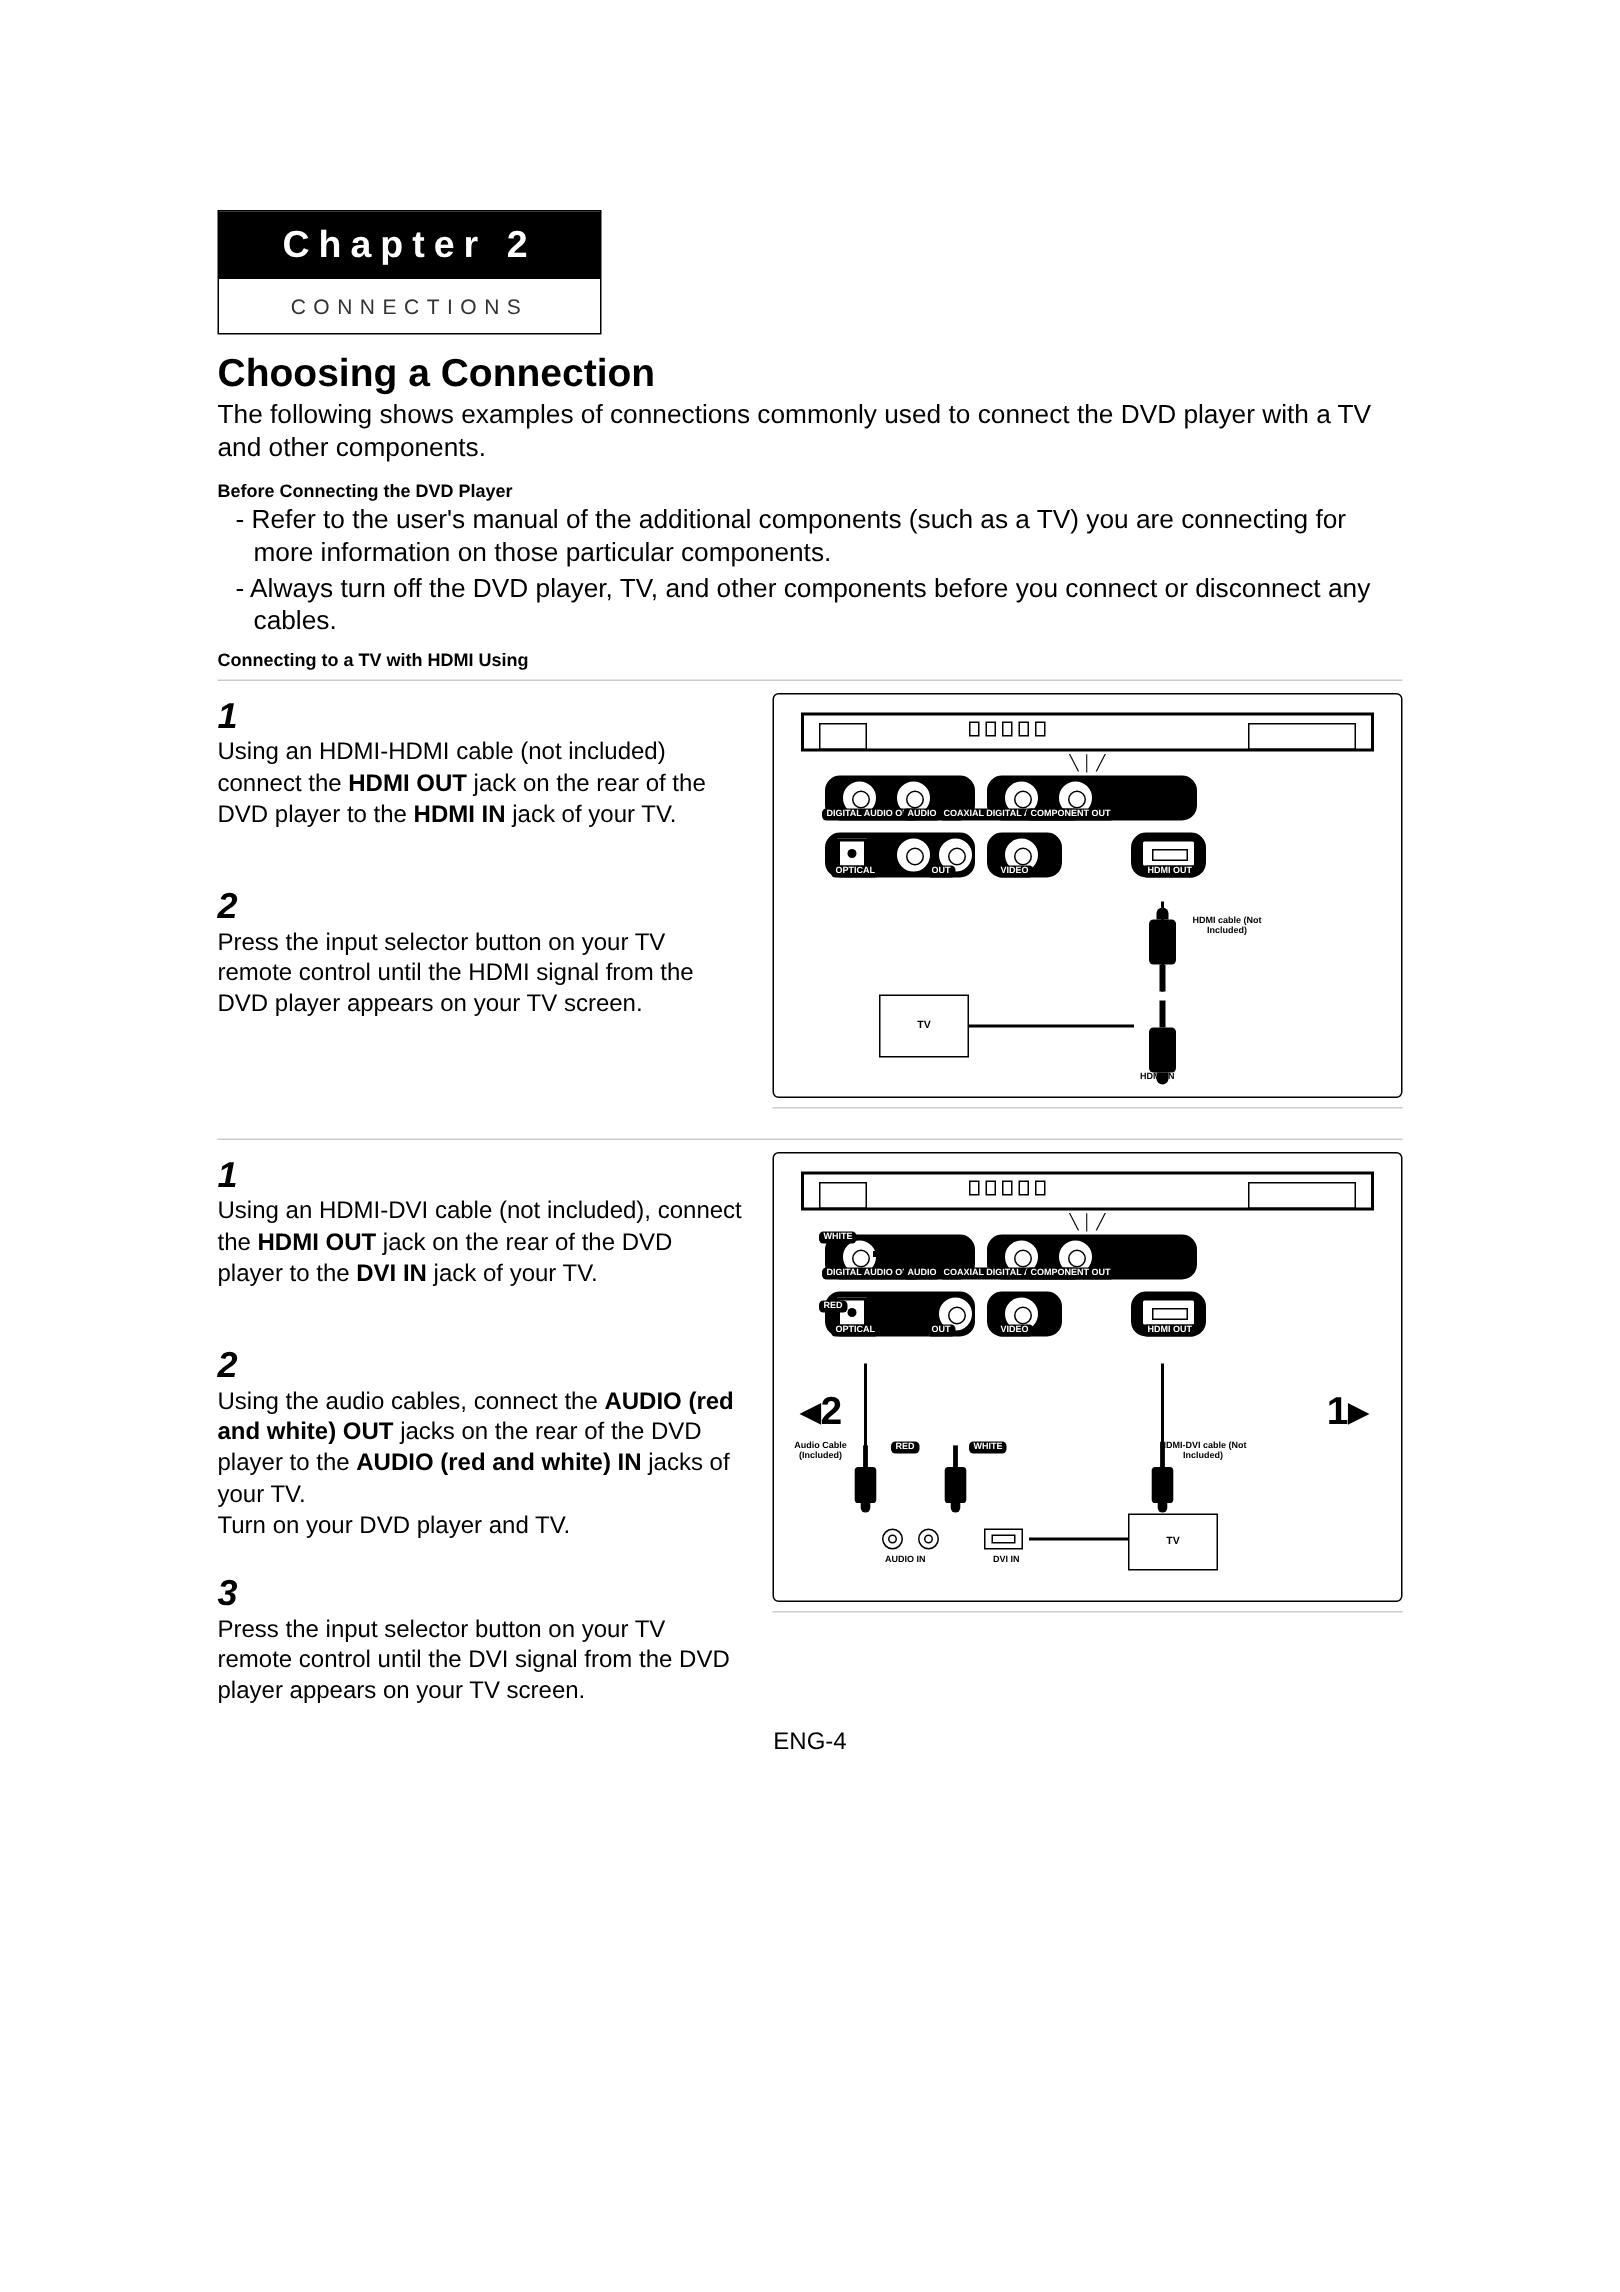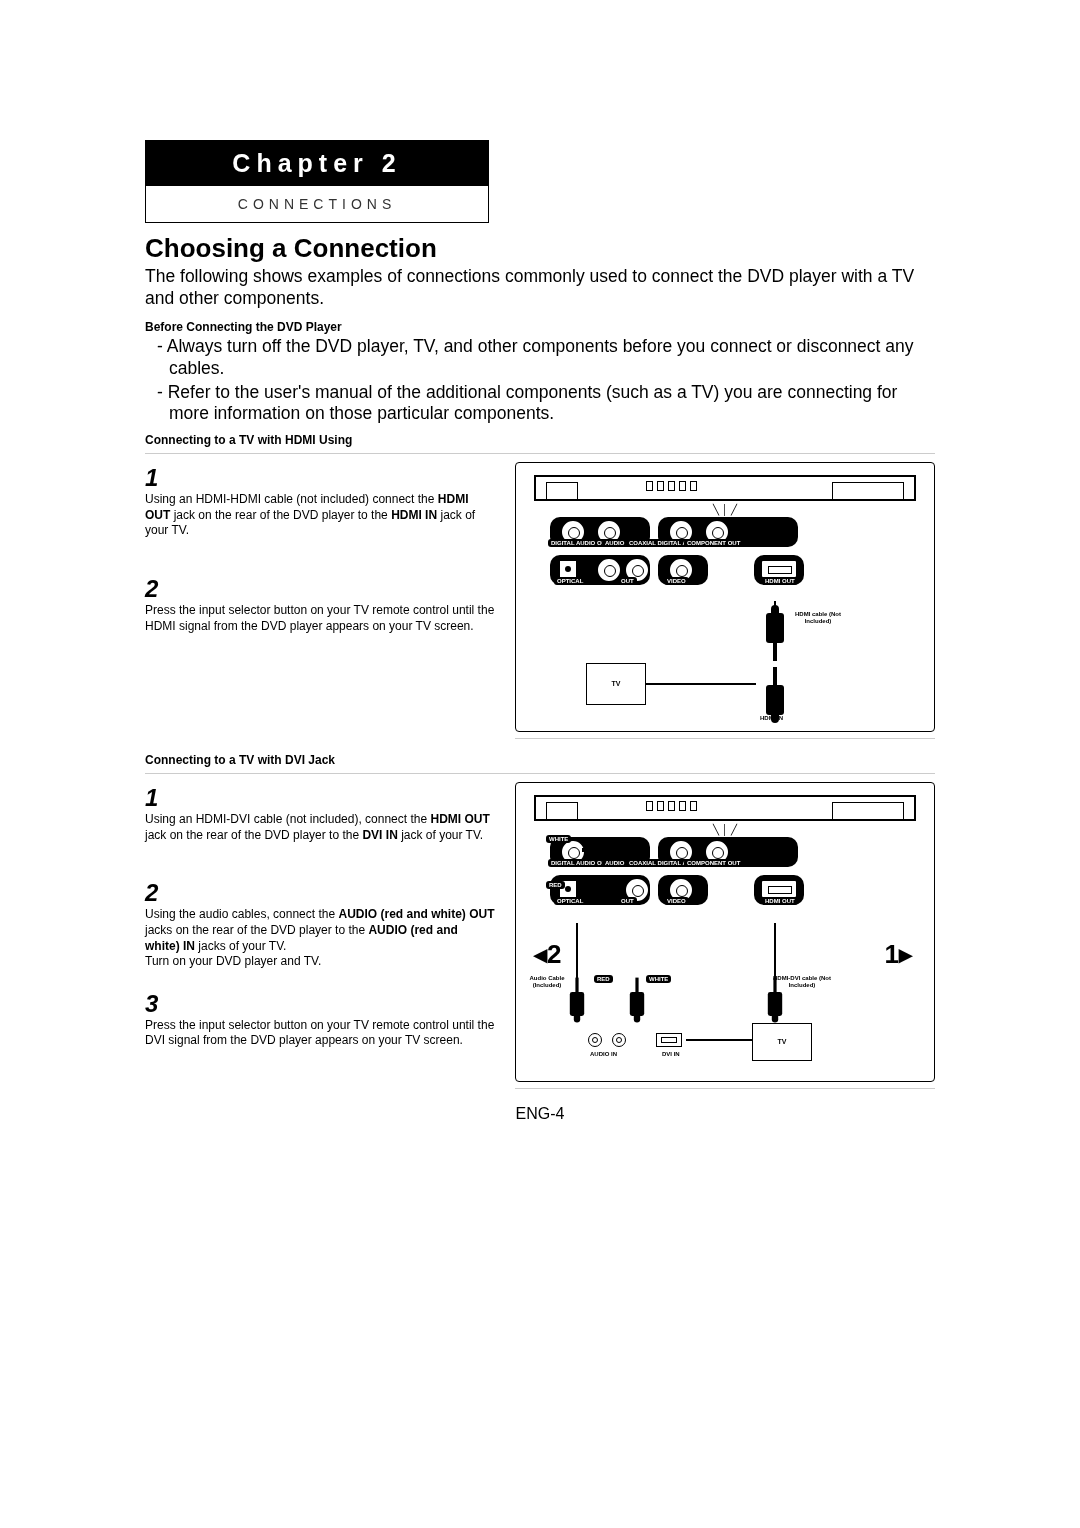--- a/index.html
+++ b/index.html
@@ -8,21 +8,21 @@
     font-family: Arial, Helvetica, sans-serif;
     color: #000;
     width: 1080px;
     margin: 0 auto;
   }
   .page {
     padding: 140px 145px 100px 145px;
   }
   .chapter-box {
     border: 1.5px solid #000;
-    width: 344px;
+    width: 256px;
     margin-bottom: 10px;
   }
   .chapter-top {
     background: #000;
     color: #fff;
     font-weight: bold;
     font-size: 25px;
     letter-spacing: 6px;
     text-align: center;
     padding: 8px 0 8px 0;
@@ -78,21 +78,21 @@
     flex: 1;
   }
   .stepnum {
     font-size: 24px;
     font-weight: 900;
     font-style: italic;
     margin-top: 8px;
     margin-bottom: 0;
   }
   .steptext {
-    font-size: 12px;
+    font-size: 16px;
     line-height: 1.3;
   }
   .steptext .b { font-weight: bold; }
   .gap { height: 28px; }
 
   
   .diagram {
     border: 1.5px solid #000;
     border-radius: 4px;
     padding: 12px 10px 20px 10px;
@@ -263,22 +263,22 @@
       <span>2</span>
     </div>
     <div class="chapter-bottom">CONNECTIONS</div>
   </div>
 
   <h1 class="section-title">Choosing a Connection</h1>
   <p class="intro">The following shows examples of connections commonly used to connect the DVD player with a TV and other components.</p>
 
   <div class="subhead">Before Connecting the DVD Player</div>
   <ul class="bullets">
+    <li>Refer to the user's manual of the additional components (such as a TV) you are connecting for more information on those particular components.</li>
     <li>Always turn off the DVD player, TV, and other components before you connect or disconnect any cables.</li>
-    <li>Refer to the user's manual of the additional components (such as a TV) you are connecting for more information on those particular components.</li>
   </ul>
 
   <div class="subhead">Connecting to a TV with HDMI Using</div>
   <hr class="faint">
 
   <div class="twocol">
     <div class="left">
       <div class="stepnum">1</div>
       <p class="steptext">
         <span>Using an HDMI-HDMI cable (not included) connect the </span><span class="b">HDMI OUT</span><span> jack on the rear of the DVD player to the </span><span class="b">HDMI IN</span><span> jack of your TV.</span>
@@ -331,21 +331,20 @@
         <div class="tinytext" style="left:272px; top:148px; width:60px;">HDMI cable (Not Included)</div>
         <div class="tvbox" style="left:70px; top:200px; width:60px; height:42px; padding-top:16px;">TV</div>
         <div class="wire-h" style="left:130px; top:220px; width:110px;"></div>
         <div class="tinytext" style="left:244px; top:252px;">HDMI IN</div>
       </div>
       <hr class="faint">
     </div>
   </div>
 
   <div style="height:12px;"></div>
-  <div class="subhead">Connecting to a TV with DVI Jack</div>
   <hr class="faint">
 
   <div class="twocol">
     <div class="left">
       <div class="stepnum">1</div>
       <p class="steptext">
         <span>Using an HDMI-DVI cable (not included), connect the </span><span class="b">HDMI OUT</span><span> jack on the rear of the DVD player to the </span><span class="b">DVI IN </span><span> jack of your TV.</span>
       </p>
       <div class="gap"></div>
       <div class="stepnum">2</div>

